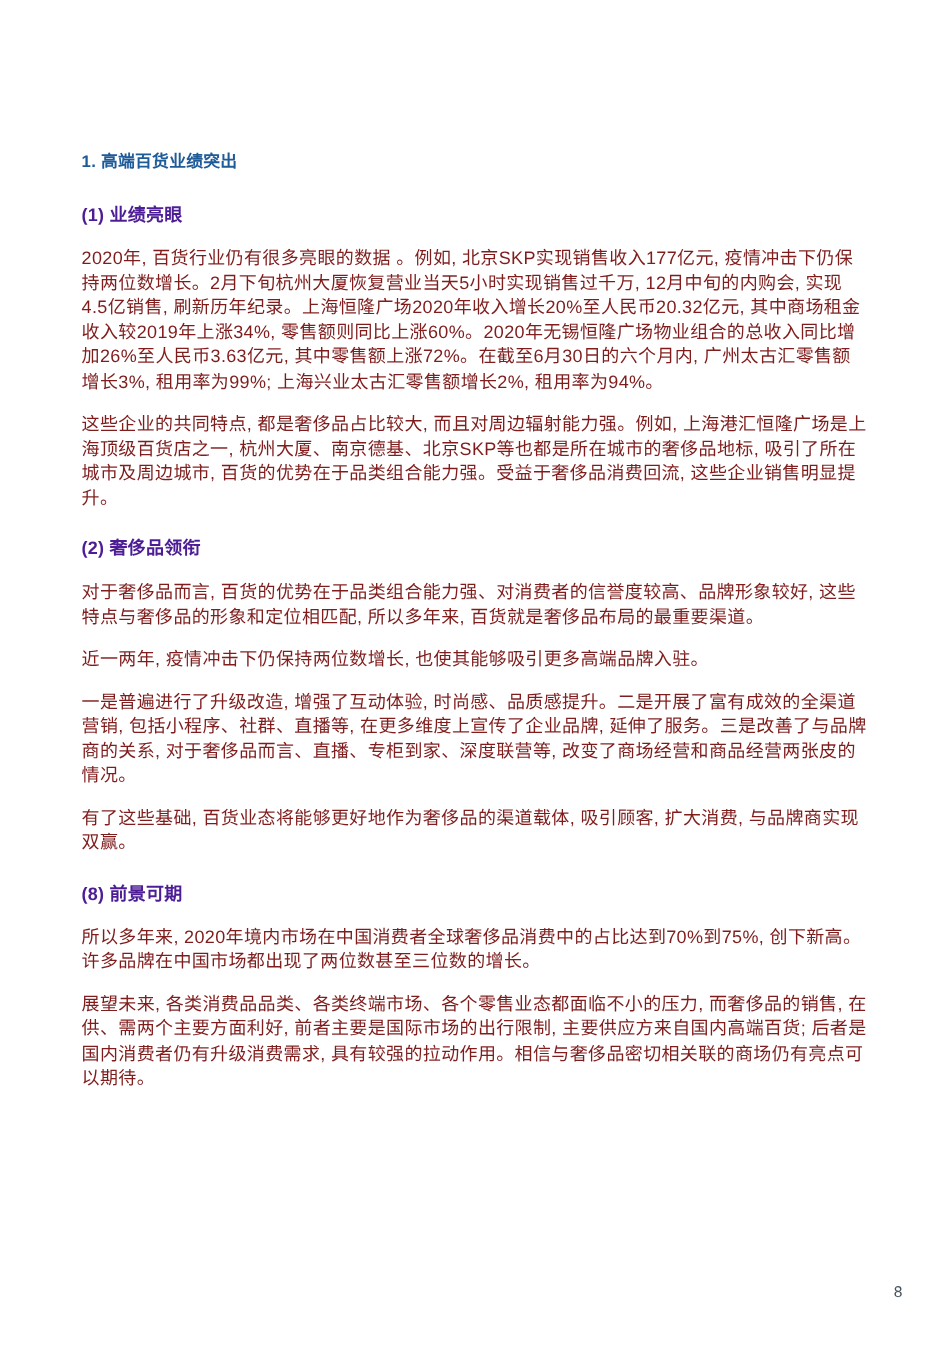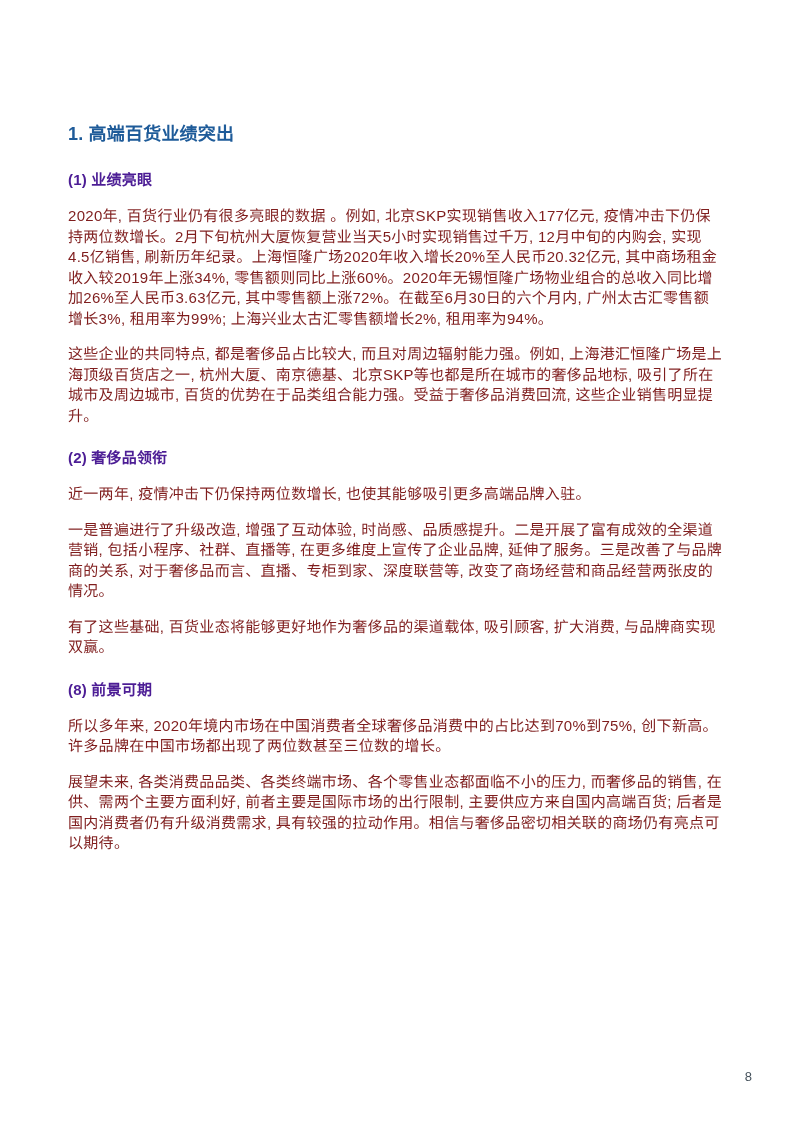--- a/index.html
+++ b/index.html
@@ -16,21 +16,21 @@
     font-family: "Liberation Sans", "DejaVu Sans", sans-serif;
   }
   .content {
     position: absolute;
     left: 68px;
     top: 122px;
     width: 655px;
   }
   .chapter-title {
     margin: 0 0 24px 0;
-    font-size: 18px;
+    font-size: 14px;
     line-height: 24px;
     font-weight: 700;
     color: #1E5B99;
     letter-spacing: 0.2px;
   }
   .section-heading {
     margin: 22px 0 16px 0;
     font-size: 15px;
     line-height: 20px;
     font-weight: 700;
@@ -59,20 +59,21 @@
 <div class="page">
   <div class="content">
 
     <h1 class="chapter-title">1. 高端百货业绩突出</h1>
 
     <h2 class="section-heading">(1) 业绩亮眼</h2>
     <p class="para">2020年, 百货行业仍有很多亮眼的数据 。例如, 北京SKP实现销售收入177亿元, 疫情冲击下仍保持两位数增长。2月下旬杭州大厦恢复营业当天5小时实现销售过千万, 12月中旬的内购会, 实现4.5亿销售, 刷新历年纪录。上海恒隆广场2020年收入增长20%至人民币20.32亿元, 其中商场租金收入较2019年上涨34%, 零售额则同比上涨60%。2020年无锡恒隆广场物业组合的总收入同比增加26%至人民币3.63亿元, 其中零售额上涨72%。在截至6月30日的六个月内, 广州太古汇零售额增长3%, 租用率为99%; 上海兴业太古汇零售额增长2%, 租用率为94%。</p>
     <p class="para">这些企业的共同特点, 都是奢侈品占比较大, 而且对周边辐射能力强。例如, 上海港汇恒隆广场是上海顶级百货店之一, 杭州大厦、南京德基、北京SKP等也都是所在城市的奢侈品地标, 吸引了所在城市及周边城市, 百货的优势在于品类组合能力强。受益于奢侈品消费回流, 这些企业销售明显提升。</p>
 
     <h2 class="section-heading">(2) 奢侈品领衔</h2>
+    <p class="para">对于奢侈品而言, 百货的优势在于品类组合能力强、对消费者的信誉度较高、品牌形象较好, 这些特点与奢侈品的形象和定位相匹配, 所以多年来, 百货就是奢侈品布局的最重要渠道。</p>
     <p class="para">近一两年, 疫情冲击下仍保持两位数增长, 也使其能够吸引更多高端品牌入驻。</p>
     <p class="para">一是普遍进行了升级改造, 增强了互动体验, 时尚感、品质感提升。二是开展了富有成效的全渠道营销, 包括小程序、社群、直播等, 在更多维度上宣传了企业品牌, 延伸了服务。三是改善了与品牌商的关系, 对于奢侈品而言、直播、专柜到家、深度联营等, 改变了商场经营和商品经营两张皮的情况。</p>
     <p class="para">有了这些基础, 百货业态将能够更好地作为奢侈品的渠道载体, 吸引顾客, 扩大消费, 与品牌商实现双赢。</p>
 
     <h2 class="section-heading">(8) 前景可期</h2>
     <p class="para">所以多年来, 2020年境内市场在中国消费者全球奢侈品消费中的占比达到70%到75%, 创下新高。许多品牌在中国市场都出现了两位数甚至三位数的增长。</p>
     <p class="para">展望未来, 各类消费品品类、各类终端市场、各个零售业态都面临不小的压力, 而奢侈品的销售, 在供、需两个主要方面利好, 前者主要是国际市场的出行限制, 主要供应方来自国内高端百货; 后者是国内消费者仍有升级消费需求, 具有较强的拉动作用。相信与奢侈品密切相关联的商场仍有亮点可以期待。</p>
 
   </div>
 

